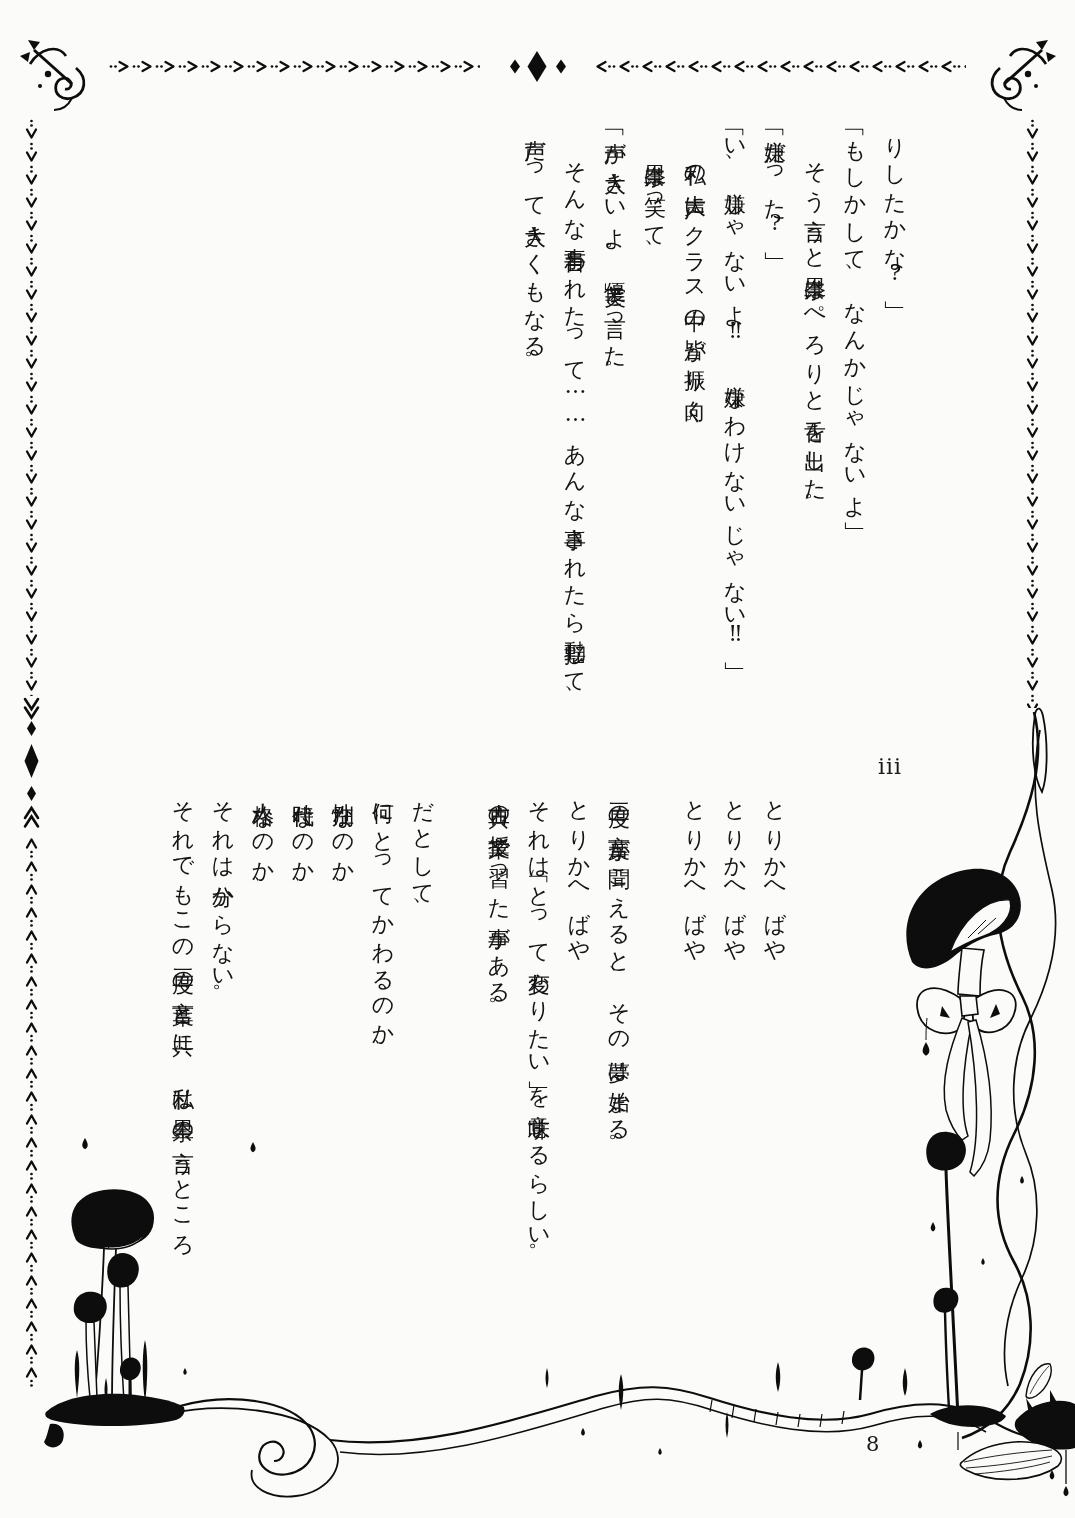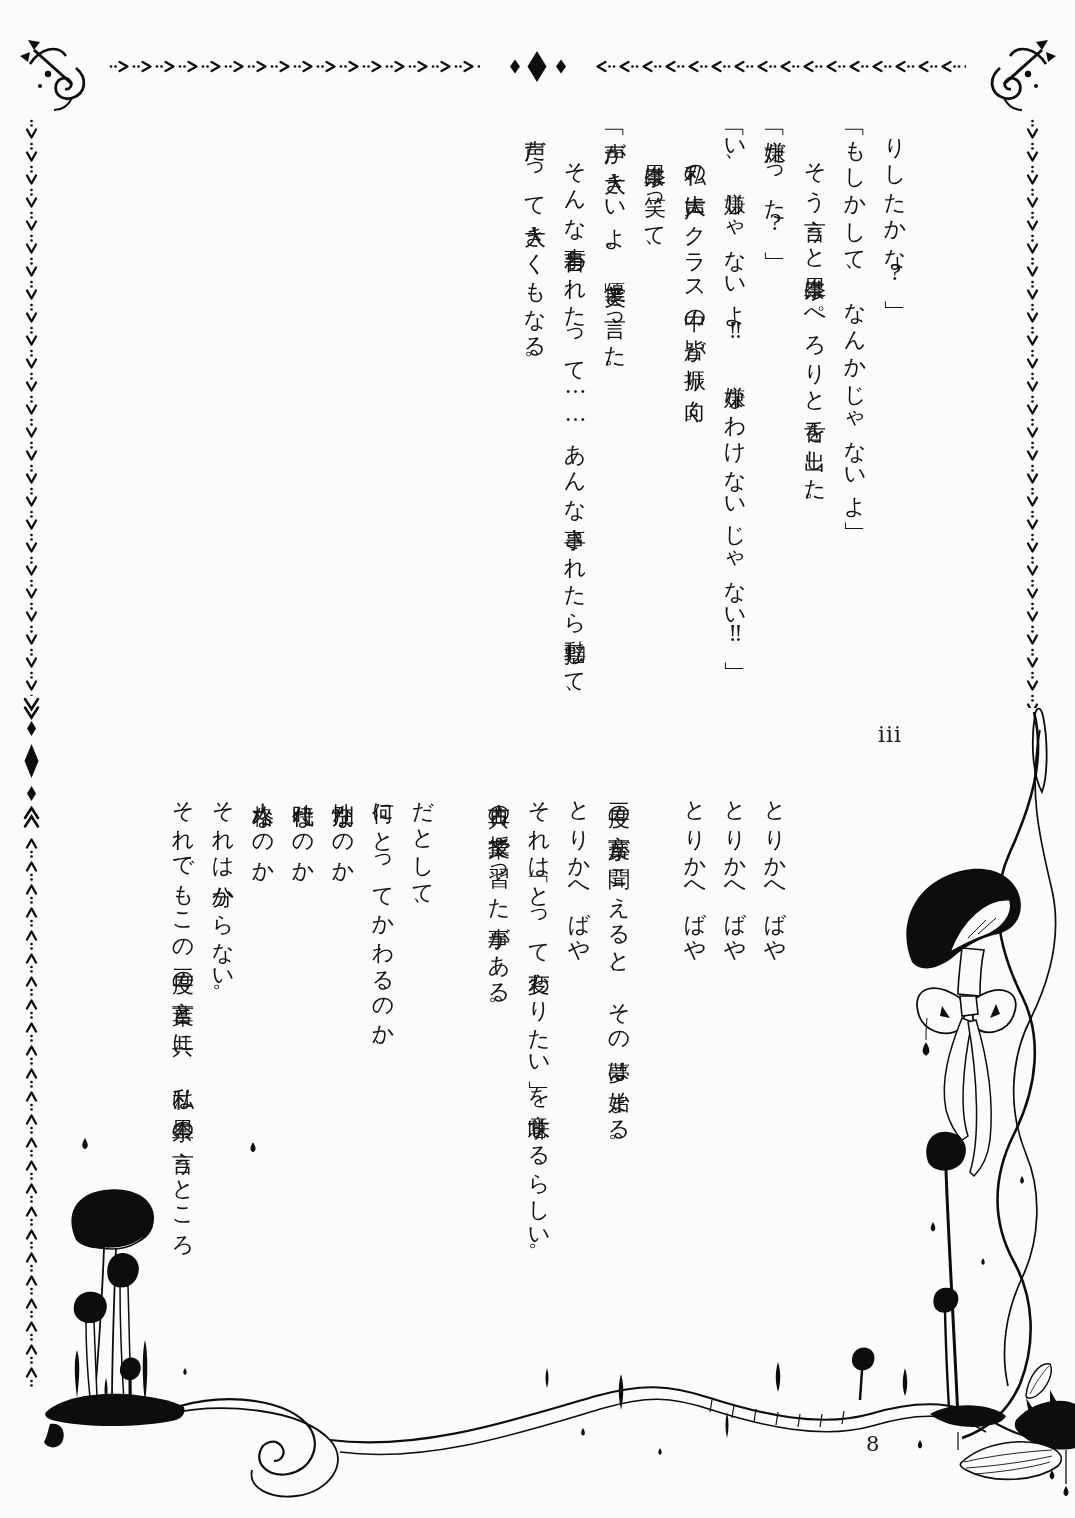--- a/index.html
+++ b/index.html
@@ -24,21 +24,21 @@
     font-size:22px;
     line-height:40px;
     letter-spacing:2.5px;
     white-space:nowrap;
   }
   .vtext .indent{padding-top:25px;}
   .vtext .gap-after{margin-left:36px;}
   .block-top{top:122px;right:160px;height:700px;}
   .block-bottom{top:786px;right:280px;height:660px;}
   .roman-marker{
-    position:absolute;left:878px;top:722px;
+    position:absolute;left:878px;top:754px;
     font-size:22px;letter-spacing:1px;color:#1a1a1a;
   }
   .page-number{
     position:absolute;left:866px;top:1432px;
     font-size:21px;color:#1a1a1a;
   }
 </style>
 </head>
 <body>
 

